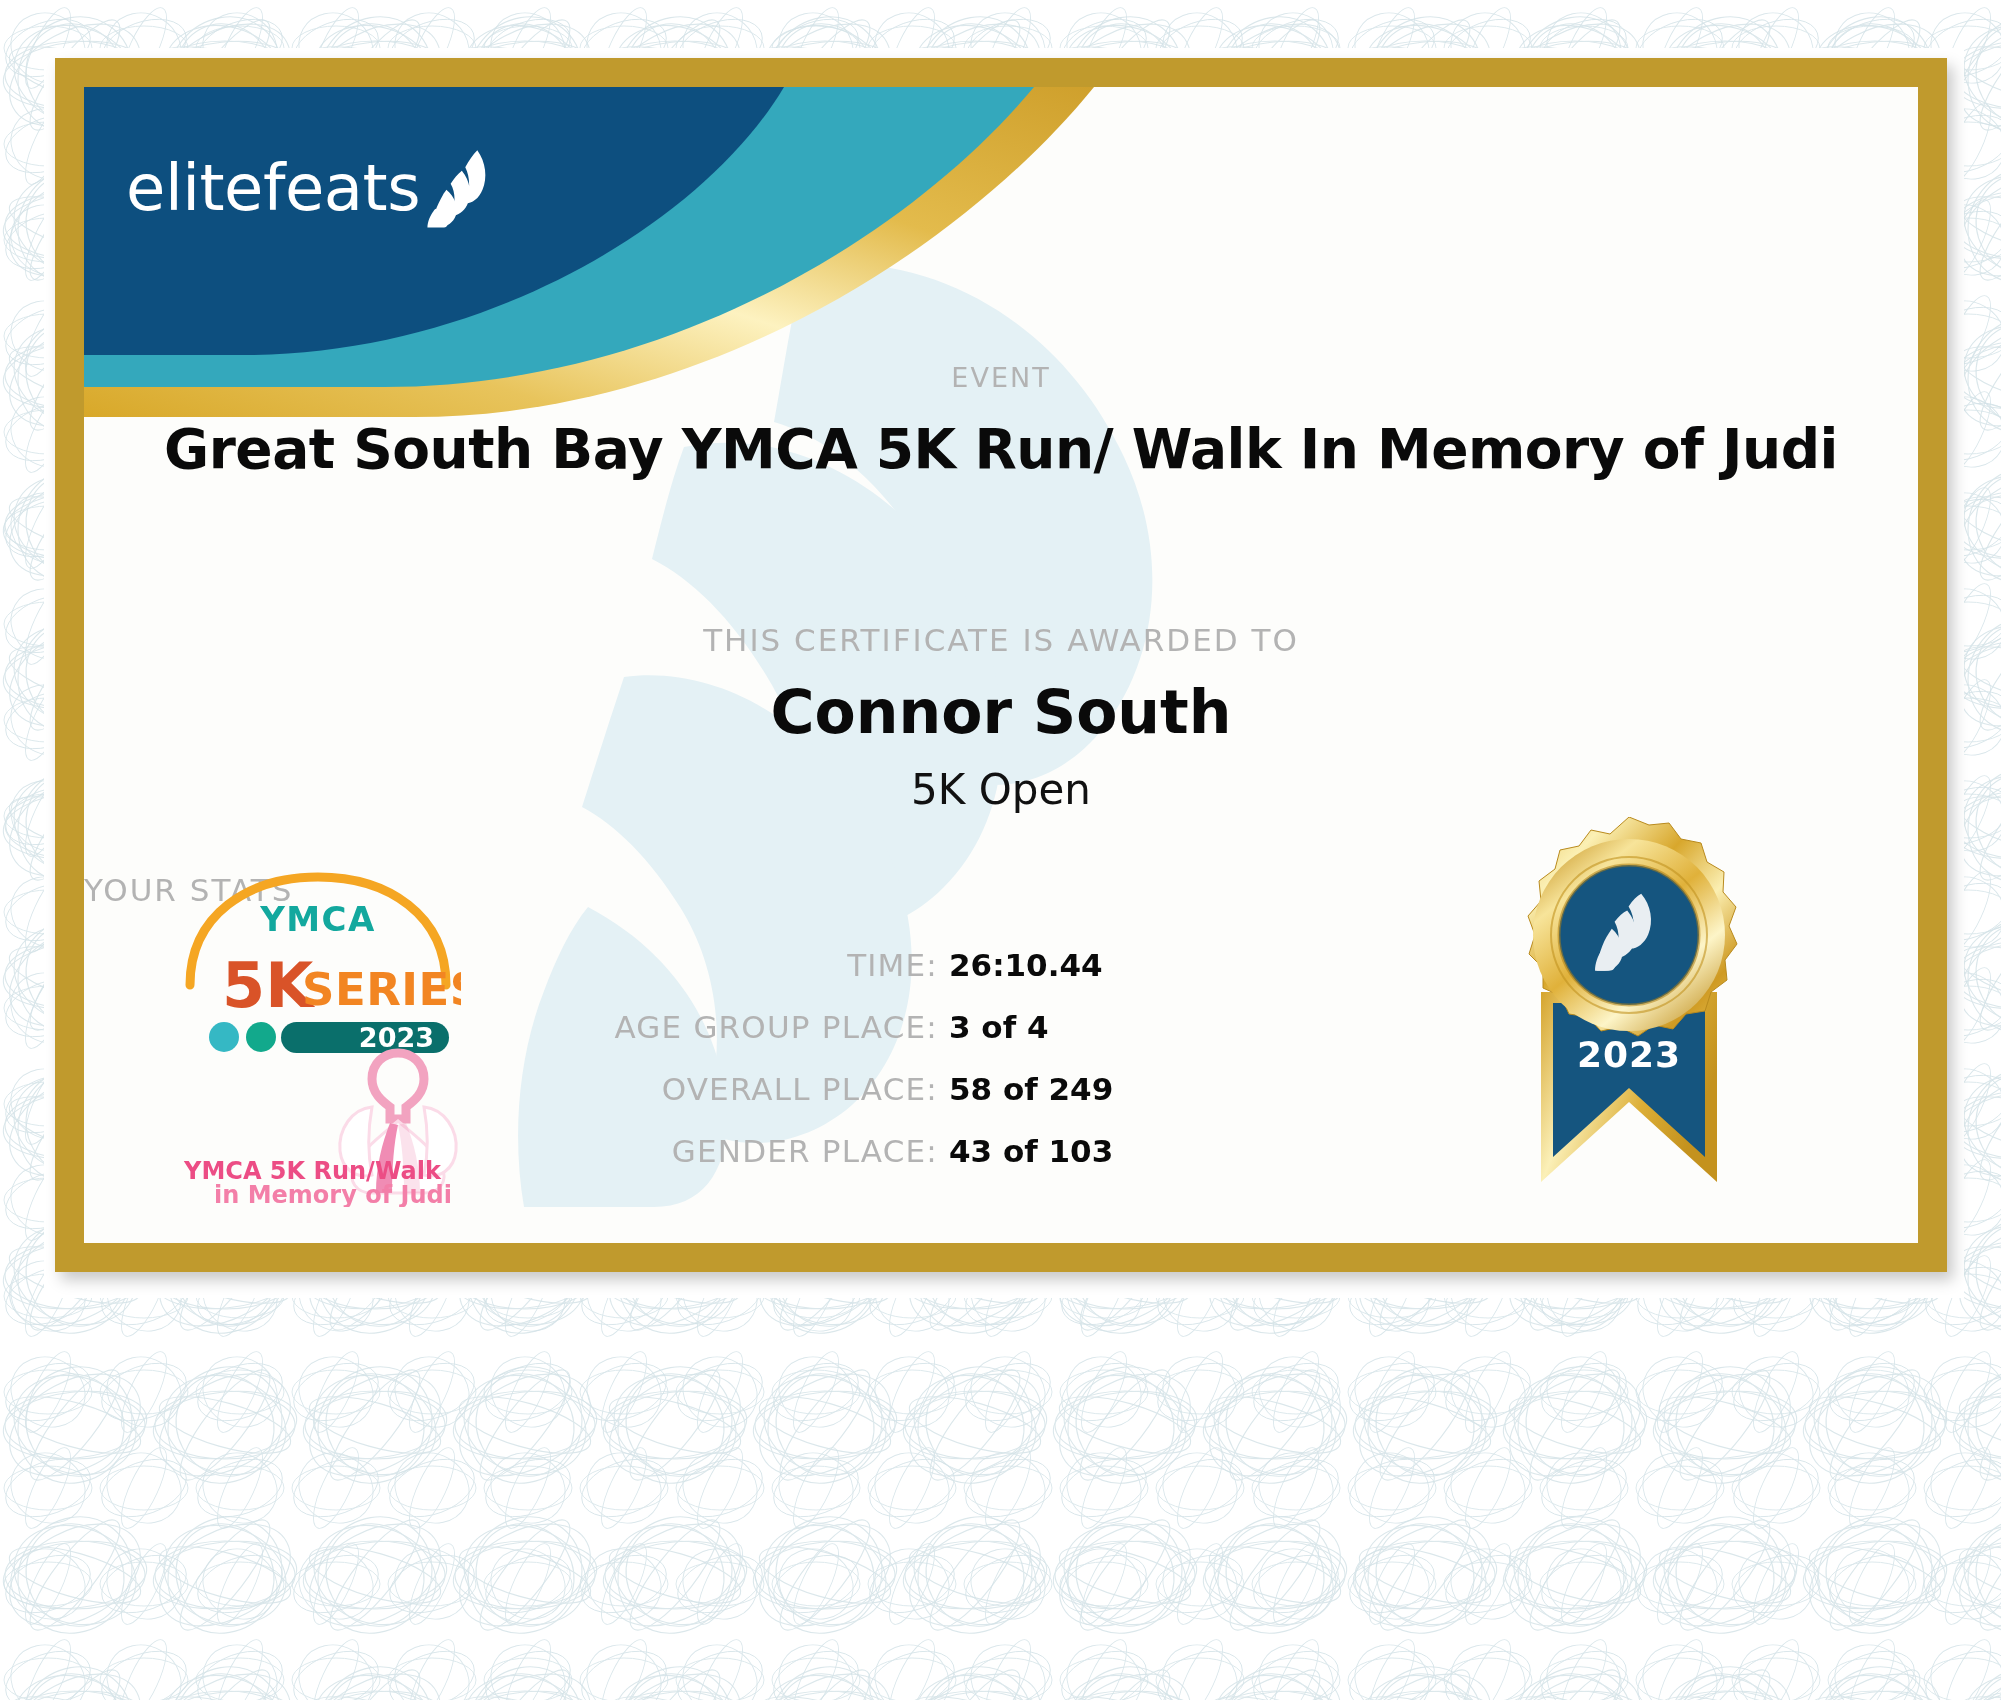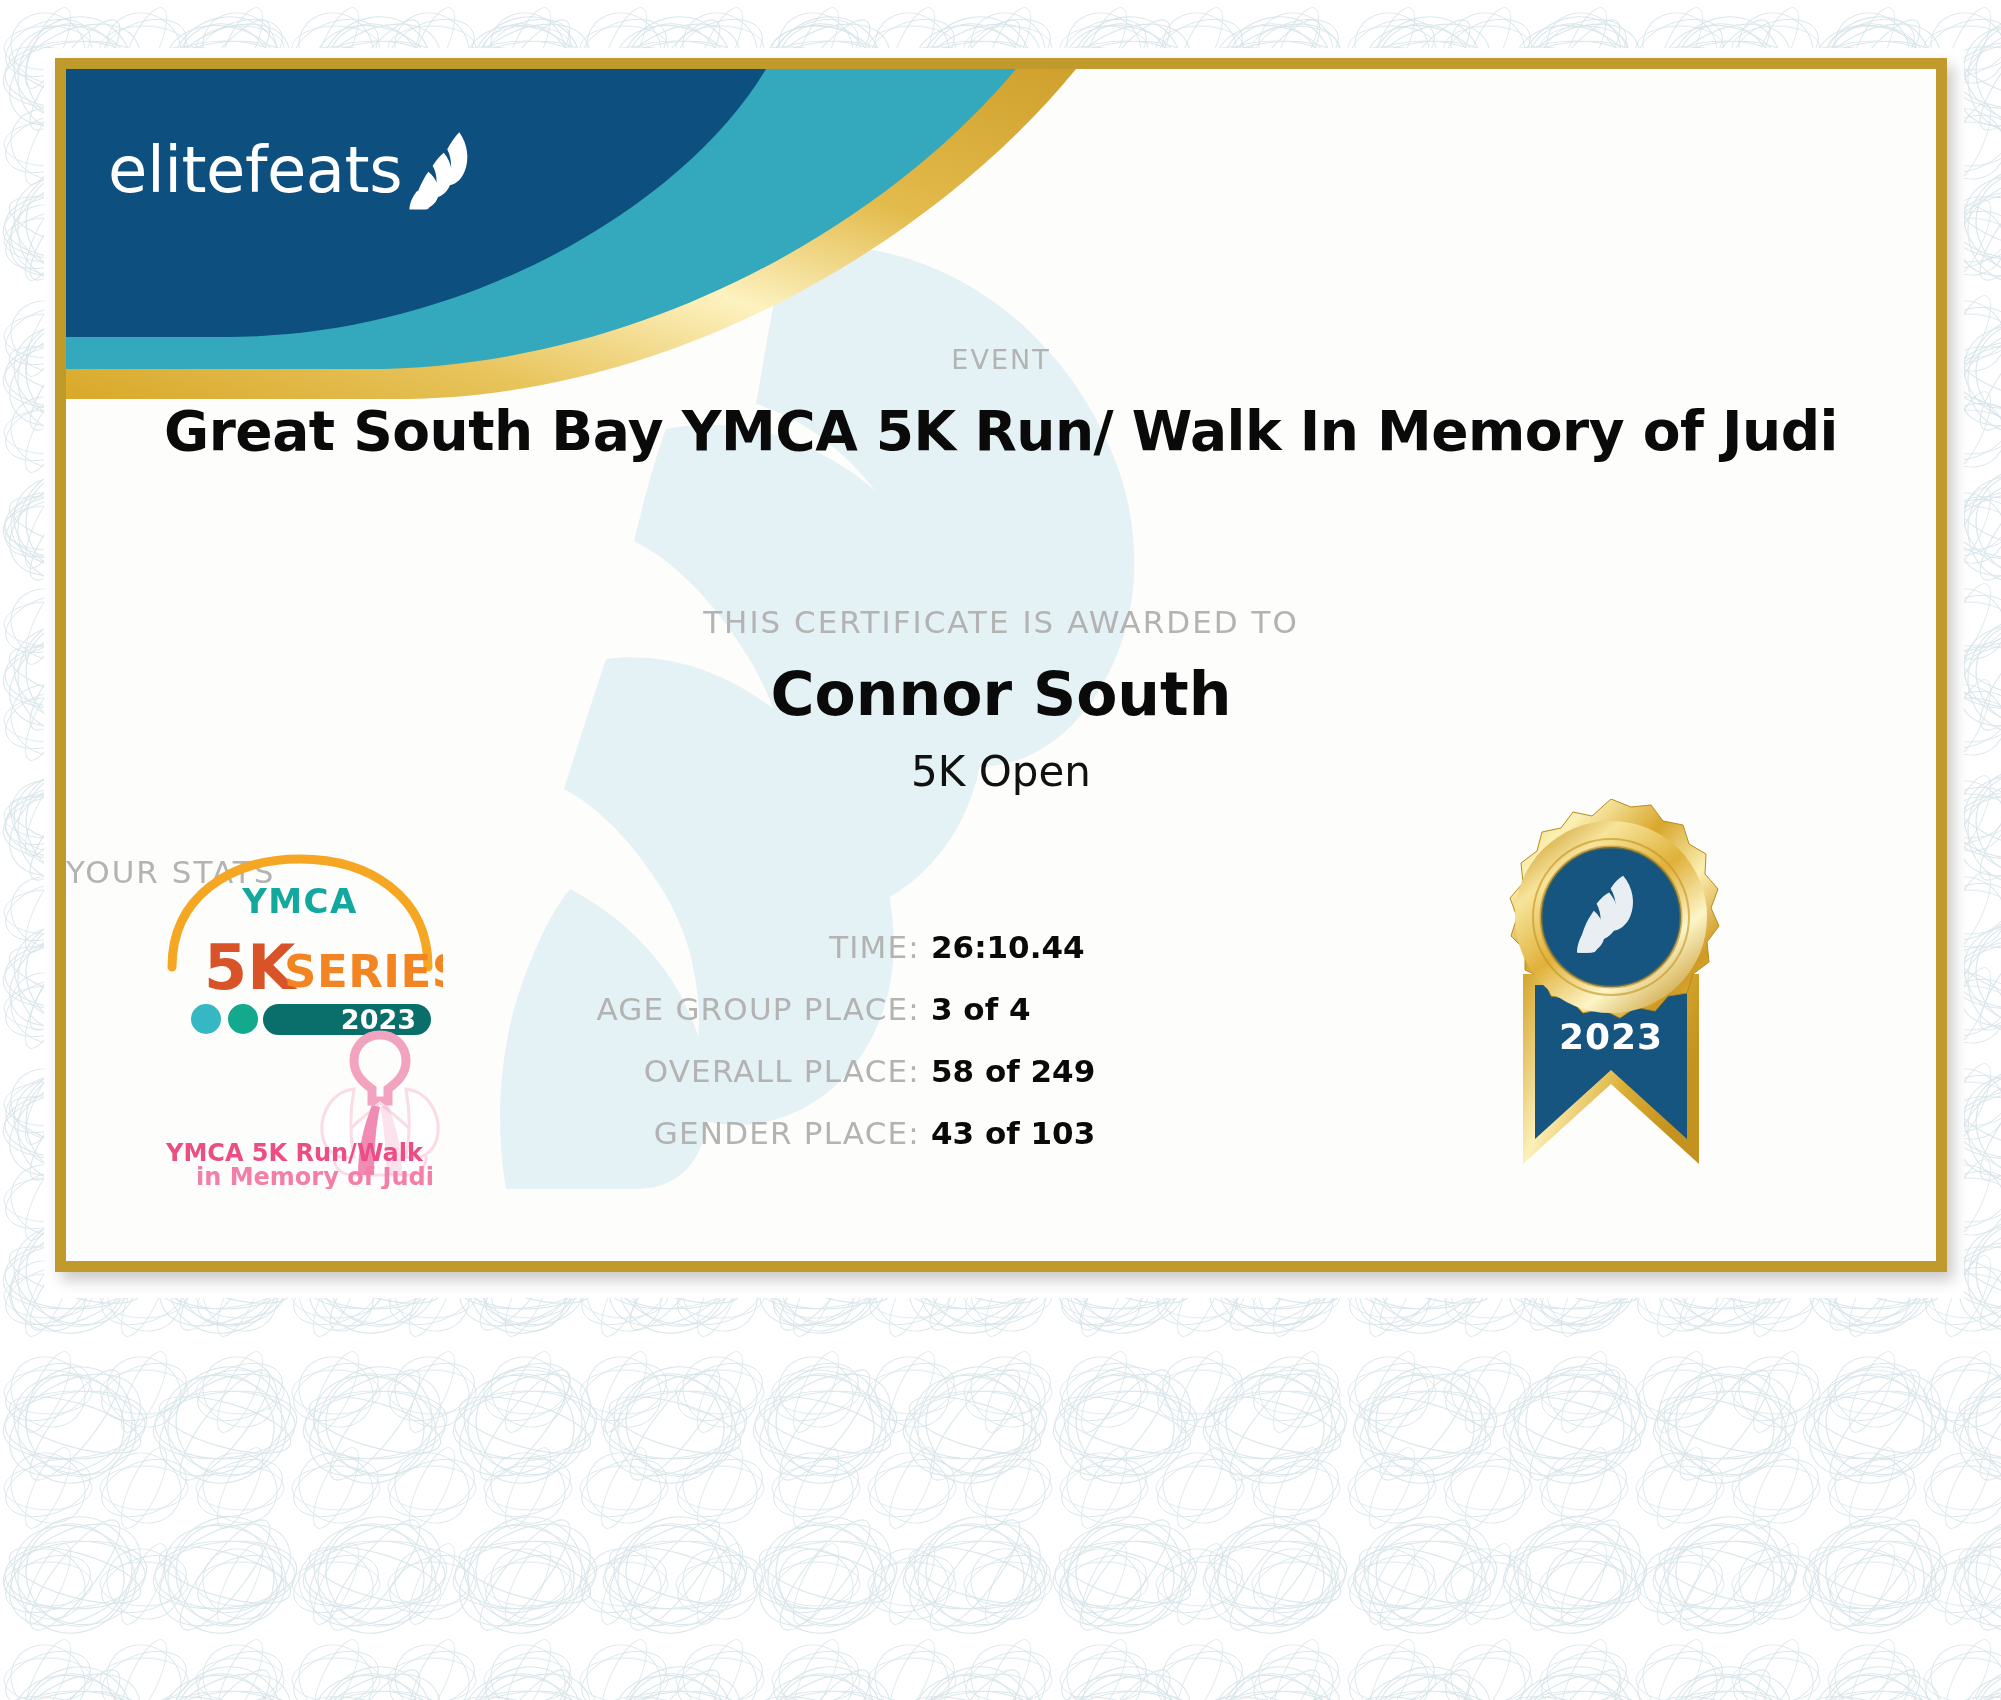--- a/index.html
+++ b/index.html
@@ -31,21 +31,21 @@
   
   #cert-frame {
     position: absolute;
     left: 55px;
     top: 58px;
     width: 1892px;
     height: 1214px;
     background: #c09a2d;
     box-shadow: 6px 8px 14px rgba(0,0,0,0.22);
     box-sizing: border-box;
-    padding: 11px;
+    padding: 29px;
   }
   #cert-inner {
     position: relative;
     width: 100%;
     height: 100%;
     background: #fdfdfb;
     overflow: hidden;
   }
 
   

